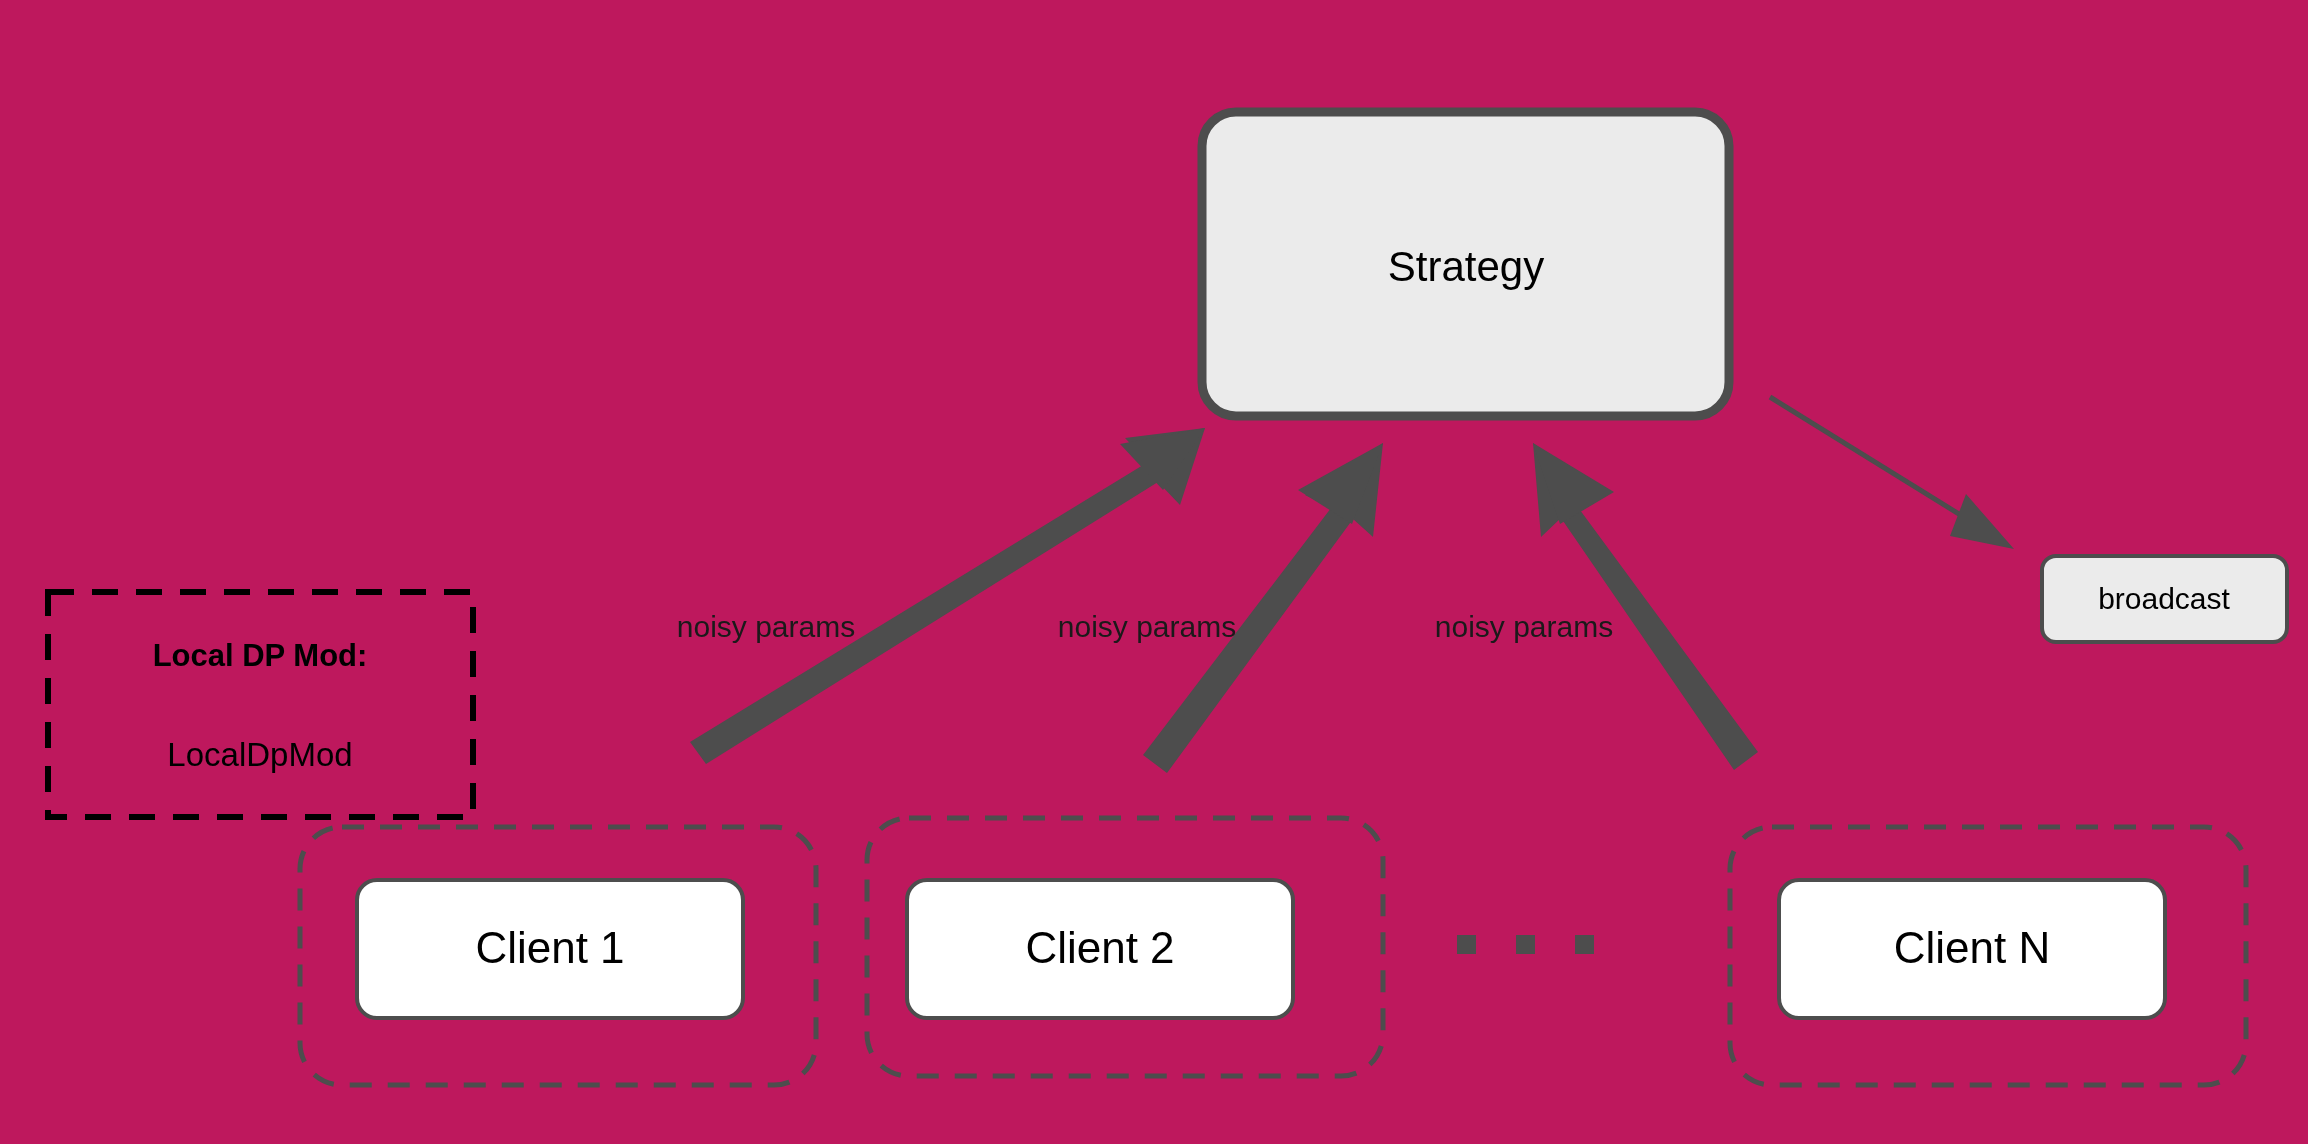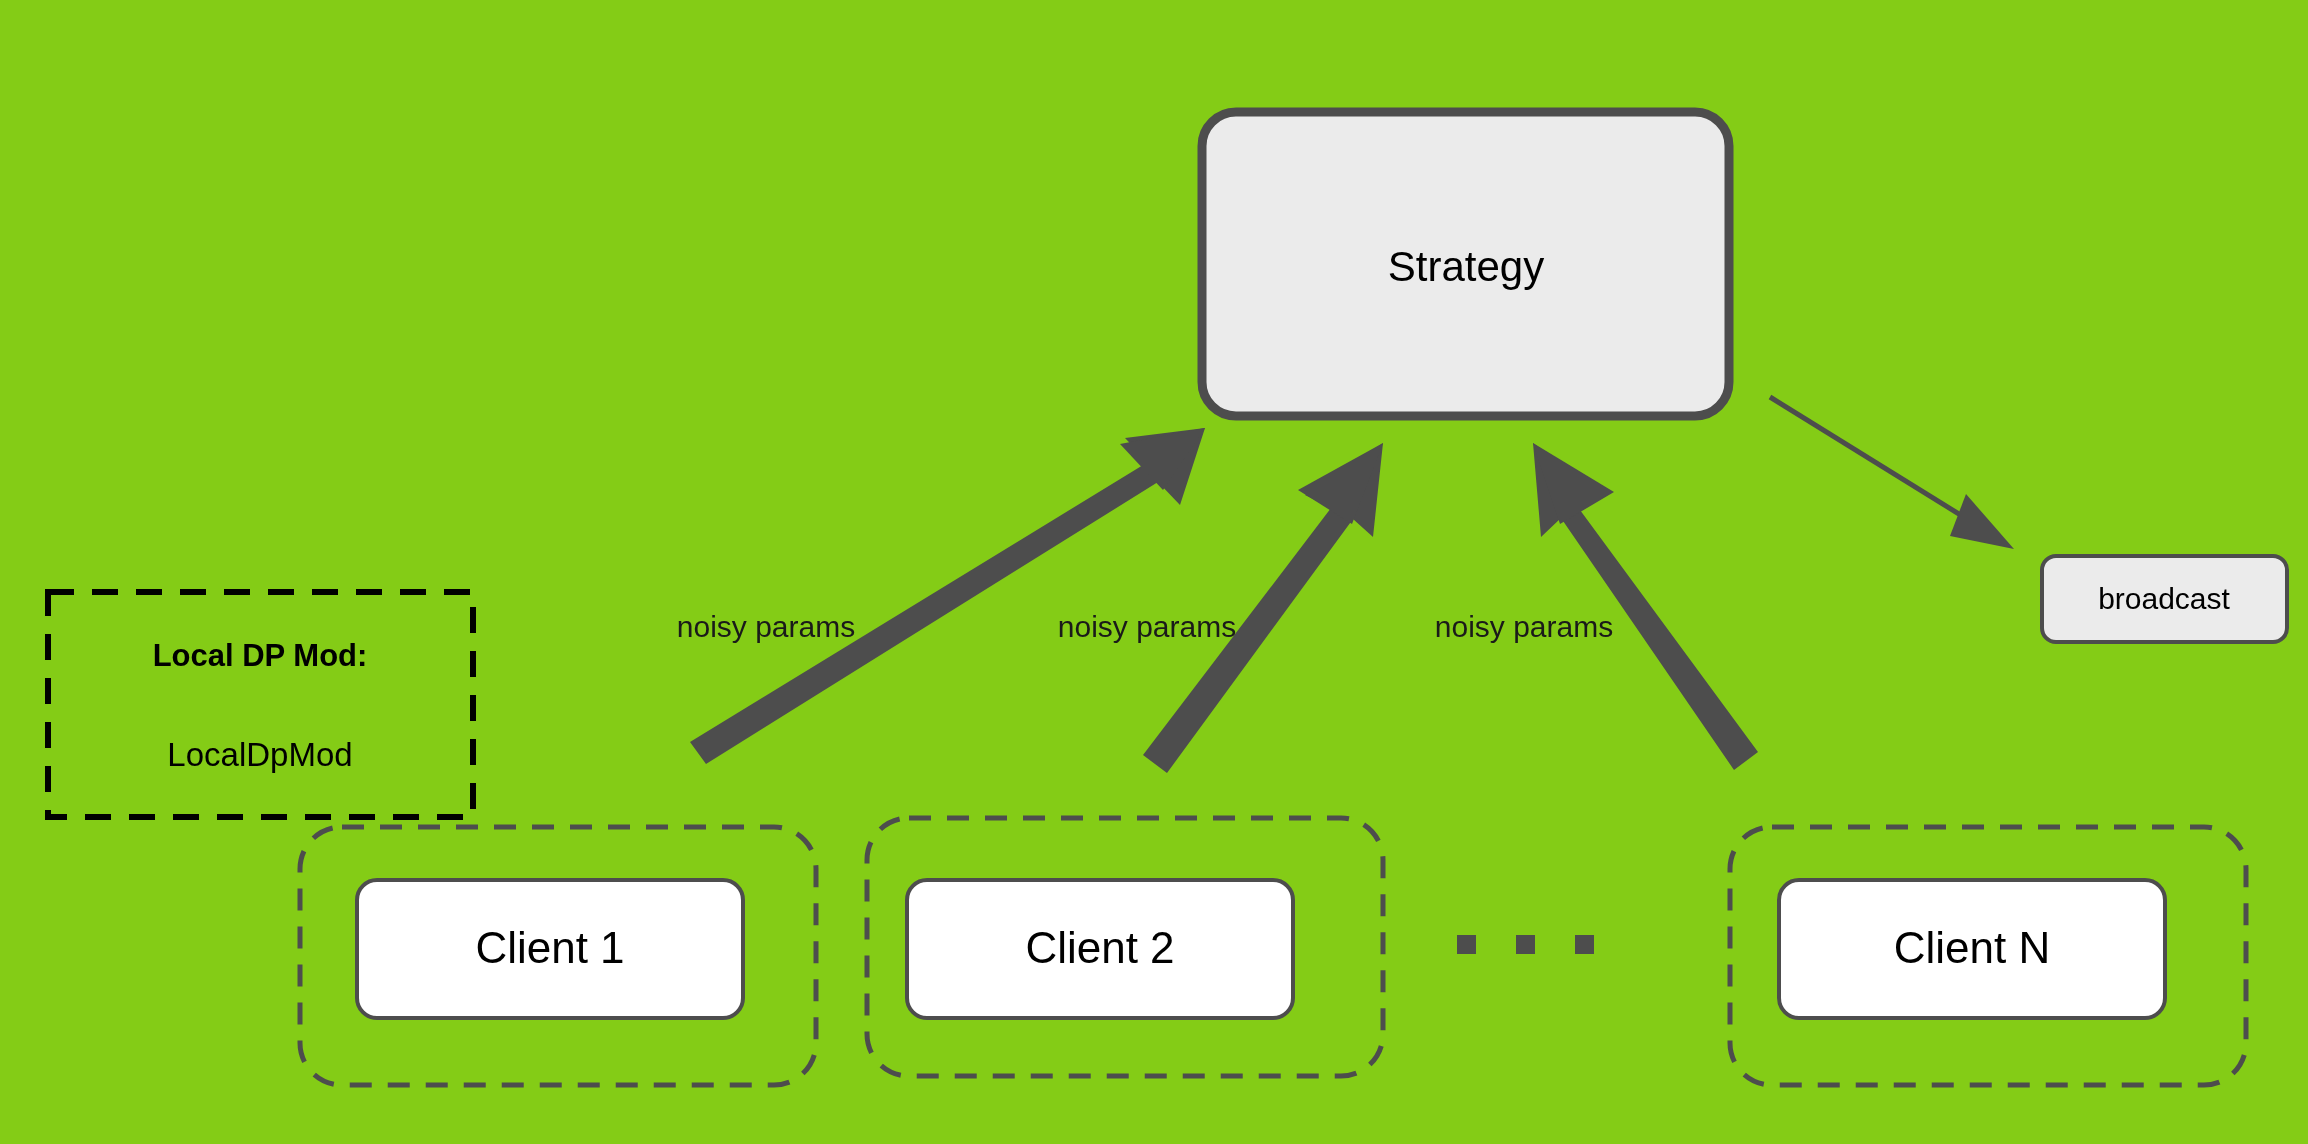--- a/index.html
+++ b/index.html
@@ -10,21 +10,21 @@
   body {
     width: 2308px;
     height: 1144px;
     overflow: hidden;
     font-family: "Liberation Sans", sans-serif;
   }
   #canvas {
     position: relative;
     width: 2308px;
     height: 1144px;
-    background: #84cc16;
+    background: #be185d;
   }
   svg.diagram {
     position: absolute;
     top: 0;
     left: 0;
     width: 2308px;
     height: 1144px;
   }
   .node-text {
     font-family: "Liberation Sans", sans-serif;

